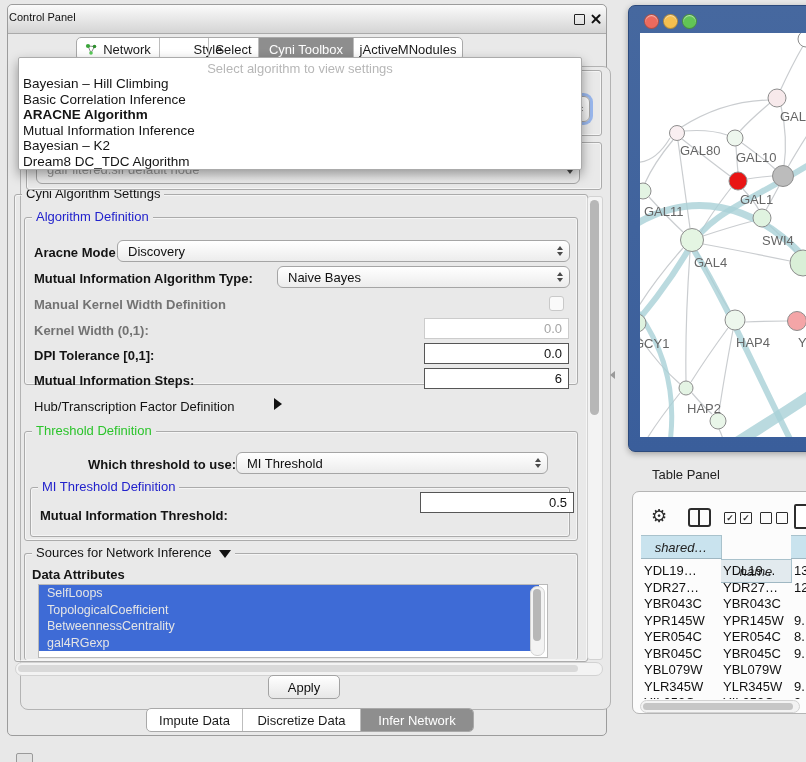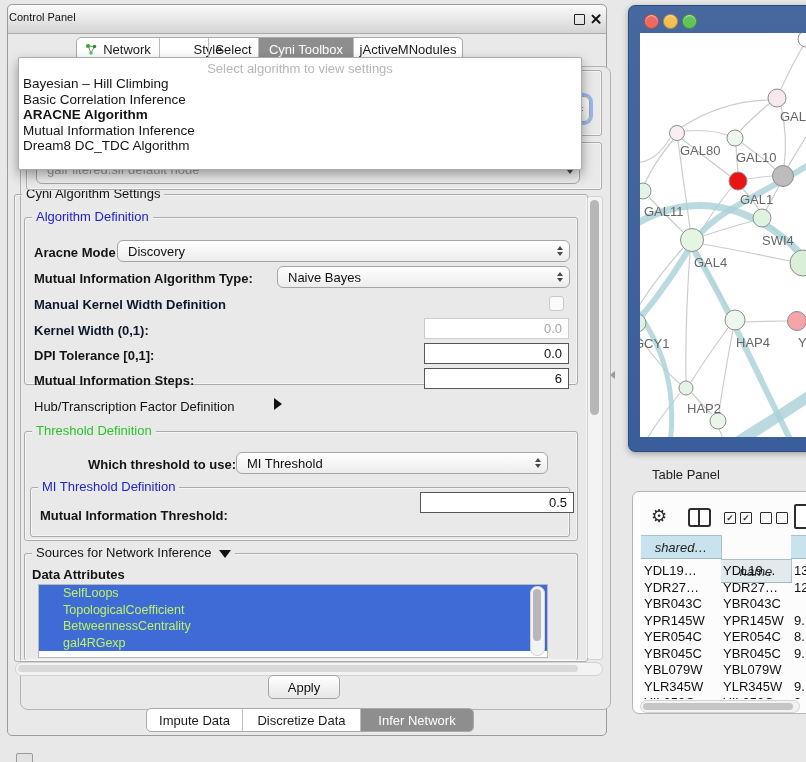--- a/index.html
+++ b/index.html
@@ -1,21 +1,21 @@
 <!DOCTYPE html>
 <html><head>
 <meta charset="utf-8">
 <style>
   html,body{margin:0;padding:0;background:#e8e8e8;}
   .page{position:relative;width:806px;height:762px;overflow:hidden;background:#e8e8e8;
         font-family:"Liberation Sans",sans-serif;-webkit-font-smoothing:antialiased;}
   .abs{position:absolute;}
   .lbl{position:absolute;font-size:13px;color:#141414;white-space:nowrap;}
   .b{font-weight:bold;}
-  .dis{color:#0f172a;}
+  .dis{color:#737373;}
   
   .cpwin{position:absolute;left:7px;top:4px;width:598px;height:730px;background:#e9e9e9;
          border:1px solid #9c9c9c;border-radius:5px;}
   .titlebar{position:absolute;left:0;top:0;right:0;height:28px;border-radius:5px 5px 0 0;
             background:linear-gradient(#fbfbfb,#d4d4d4);border-bottom:1px solid #aaa;}
   .titlebar .wt{position:absolute;left:1px;top:6px;font-size:11px;color:#111;}
   .floatbtn{position:absolute;right:21px;top:9px;width:9px;height:9px;border:1.6px solid #222;border-radius:1px;}
   .closebtn{position:absolute;right:4px;top:8px;width:12px;height:12px;}
   .closebtn::before,.closebtn::after{content:"";position:absolute;left:5px;top:0;width:2.4px;height:12px;background:#111;border-radius:1px;}
   .closebtn::before{transform:rotate(45deg);} .closebtn::after{transform:rotate(-45deg);}
@@ -50,21 +50,21 @@
   .popup .prompt{position:absolute;left:0;right:0;top:3px;text-align:center;font-size:13px;color:#b7b7b7;}
   .popup .items{position:absolute;left:4px;top:18px;right:4px;}
   .popup .itm{font-size:13.5px;color:#141414;line-height:15.6px;white-space:nowrap;}
   .popup .itm.hl{font-weight:bold;}
   
   .sbtrack{position:absolute;background:#f3f3f3;border:1px solid #d2d2d2;border-radius:7px;}
   .sbthumb{position:absolute;background:#b7b7b7;border-radius:5px;}
   
   .attrlist{position:absolute;left:38px;top:584px;width:508px;height:72px;background:#fff;
             border:1px solid #b9b9b9;overflow:hidden;}
-  .attr{height:16.6px;line-height:16.6px;color:#bef264;font-size:12.5px;padding-left:24px;width:492px;}
+  .attr{height:16.6px;line-height:16.6px;color:#e5e5e5;font-size:12.5px;padding-left:8px;width:492px;}
   
   .btn{position:absolute;background:linear-gradient(#ffffff,#e7e7e7);border:1px solid #a3a3a3;
        border-radius:5px;font-size:13px;color:#111;display:flex;align-items:center;justify-content:center;}
   
   .netwin{position:absolute;left:628px;top:5px;width:202px;height:445px;border-radius:7px;
           background:linear-gradient(#46689f,#3a5e9b);border:1px solid #2c4a7c;box-shadow:0 2px 6px rgba(0,0,0,.3);}
   .light{position:absolute;top:8px;width:13px;height:13px;border-radius:50%;box-shadow:inset 0 1px 1px rgba(255,255,255,.6);}
   .netcanvas{position:absolute;left:640px;top:33px;width:180px;height:404px;background:#fff;}
   
   .tp{position:absolute;left:632px;top:491px;width:200px;height:221px;background:#fcfcfc;
@@ -145,20 +145,21 @@
       </span>
   </div>
 
   <div class="popup">
     <div class="prompt">Select algorithm to view settings</div>
     <div class="items" id="popupItems">
         <div class="itm">Bayesian – Hill Climbing</div>
         <div class="itm">Basic Correlation Inference</div>
         <div class="itm hl">ARACNE Algorithm</div>
         <div class="itm">Mutual Information Inference</div>
+        <div class="itm">Bayesian – K2</div>
         <div class="itm">Dream8 DC_TDC Algorithm</div>
       </div>
   </div>
 
   <div class="grp" style="left:14px;top:194px;width:572px;height:466px;">
     <span class="gt" style="color:#141414;">Cyni Algorithm Settings</span>
   </div>
 
   <div class="grp" style="left:24px;top:217px;width:552px;height:166px;">
     <span class="gt" style="color:#2222cc;">Algorithm Definition</span>

